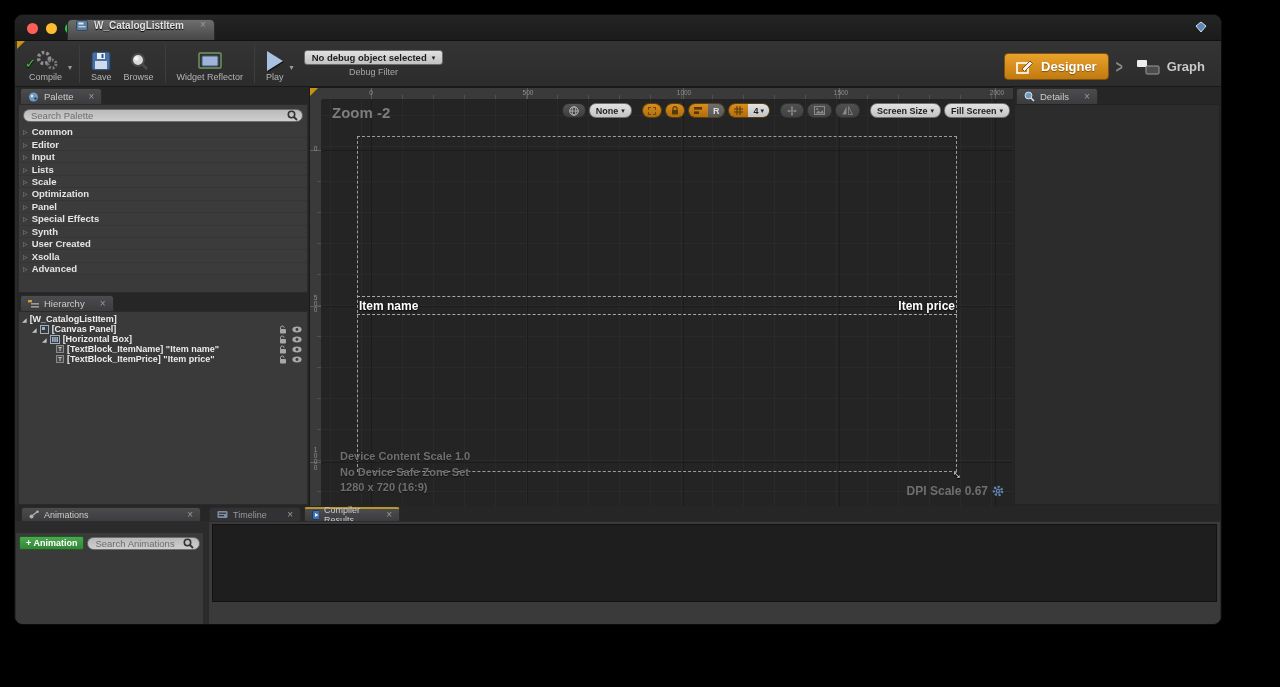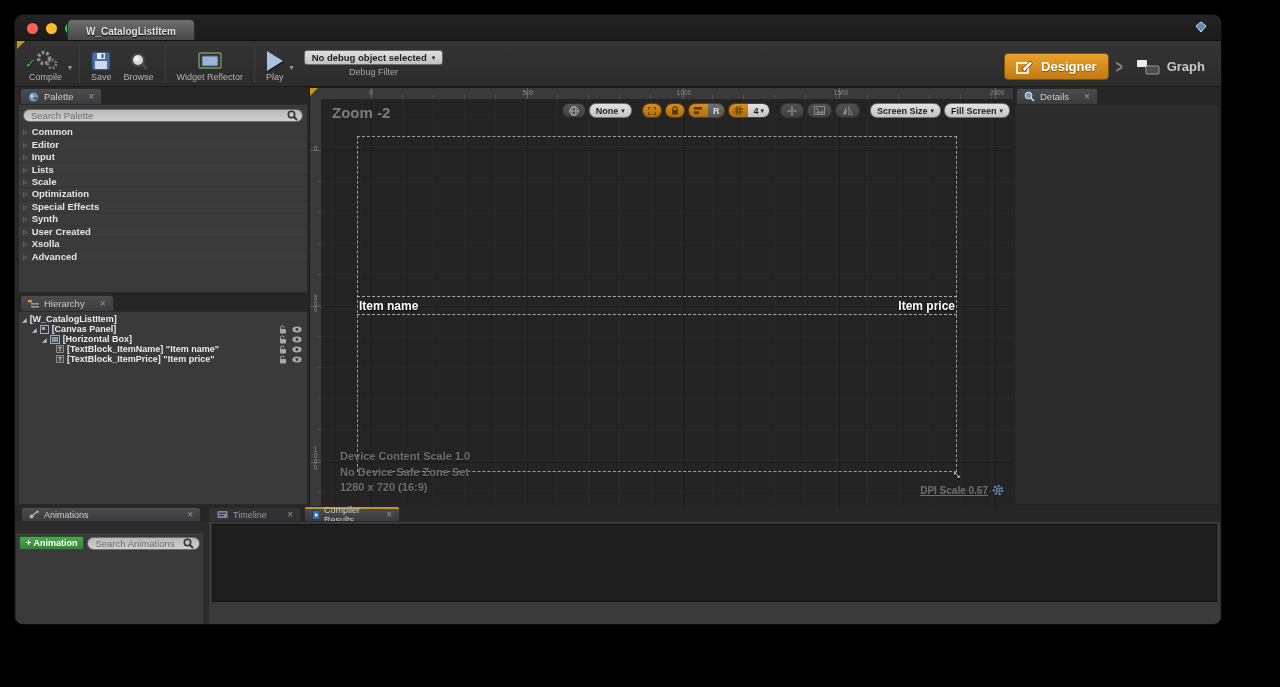--- a/index.html
+++ b/index.html
@@ -3,22 +3,22 @@
 <meta charset="utf-8">
 <style>
   html,body{margin:0;padding:0;background:#000;width:1280px;height:687px;overflow:hidden;
     font-family:"Liberation Sans","DejaVu Sans",sans-serif;-webkit-font-smoothing:antialiased;}
   *{box-sizing:border-box;}
   .win{position:absolute;left:14px;top:14px;width:1208px;height:611px;background:#2b2b2b;
     border-radius:9px;overflow:hidden;box-shadow:0 12px 40px rgba(0,0,0,.7);border:1px solid #0c0c0c;}
   
   .titlebar{position:absolute;left:0;top:0;width:100%;height:26px;background:linear-gradient(#242424,#1b1b1b);border-bottom:1px solid #101010;}
   .tl{position:absolute;top:8px;width:11px;height:11px;border-radius:50%;}
-  .doc-tab{position:absolute;left:52px;bottom:0;height:21px;min-width:128px;display:flex;align-items:center;gap:6px;
-    background:linear-gradient(#6e6e6e,#474747);border-radius:5px 5px 0 0;padding:0 8px;border:1px solid #2a2a2a;border-bottom:none;flex-direction:column;}
+  .doc-tab{position:absolute;left:52px;bottom:0;height:21px;min-width:128px;display:flex;gap:6px;
+    background:linear-gradient(#6e6e6e,#474747);border-radius:5px 5px 0 0;padding:0 8px;border:1px solid #2a2a2a;border-bottom:none;}
   .doc-tab .ttl{color:#e2e2e2;font-size:10px;font-weight:bold;text-shadow:0 1px 1px #000;}
   .closex{color:#9a9a9a;font-size:10px;line-height:10px;margin-left:auto;padding-left:10px;cursor:default;}
   
   .ribbon{position:absolute;left:0;top:26px;width:100%;height:46px;background:linear-gradient(#343434,#2c2c2c);border-bottom:1px solid #191919;display:flex;align-items:center;}
   .corner-tri{position:absolute;width:0;height:0;border-top:8px solid #c8930f;border-right:8px solid transparent;z-index:5;}
   .tool{display:flex;flex-direction:column;align-items:center;justify-content:flex-end;gap:1px;color:#b4b4b4;font-size:9px;padding:3px 6px 4px;position:relative;height:44px;}
   .vsep{width:1px;height:38px;background:#1d1d1d;border-right:1px solid #3e3e3e;margin:0 5px;}
   .caret{color:#9a9a9a;font-size:8px;align-self:flex-end;margin:0 2px 14px 0;}
   .check-ov{position:absolute;left:2px;top:14px;color:#41c23e;font-weight:bold;font-size:13px;text-shadow:0 1px 1px #000;}
   .play-tri{width:0;height:0;border-left:16px solid #a9c2e2;border-top:10px solid transparent;border-bottom:10px solid transparent;filter:drop-shadow(1px 1px 0 #111);}
@@ -75,21 +75,21 @@
   .seg.gray{background:linear-gradient(#6e6e6e,#565656);color:#ddd;font-size:9px;font-weight:bold;}
   .seg.lt{background:linear-gradient(#e2e2e2,#c4c4c4);color:#1e1e1e;font-size:9px;font-weight:bold;}
   .cbtn.disabled{background:linear-gradient(#4f4f4f,#424242);border:1px solid #333;color:#777;}
   .dash-sq{width:8px;height:8px;border:1px dashed #6b4a0c;}
   .tinycaret{font-size:7px;color:inherit;}
   .designrect{position:absolute;left:35px;top:36px;width:600px;height:336px;border:1px dashed #9c9c9c;}
   .hband{position:absolute;left:35px;top:196px;width:600px;height:19px;border-top:1px dashed #a8a8a8;border-bottom:1px dashed #a8a8a8;
     display:flex;align-items:center;justify-content:space-between;padding:0 2px;}
   .witem{color:#fff;font-size:12px;font-weight:bold;text-shadow:0 1px 2px #000;}
   .ovl{position:absolute;left:18px;top:349px;color:#6f6f6f;font-size:11px;font-weight:bold;line-height:15.5px;text-shadow:0 1px 1px #161616;}
-  .dpirow{position:absolute;right:10px;top:384px;display:flex;align-items:flex-end;gap:4px;color:#6f6f6f;font-size:10px;font-weight:bold;text-decoration:underline;}
+  .dpirow{position:absolute;right:10px;top:384px;display:flex;align-items:center;gap:4px;color:#6f6f6f;font-size:12px;font-weight:bold;}
   .resize-cur{position:absolute;left:630px;top:366px;color:#fff;font-size:13px;font-weight:bold;transform:rotate(45deg);text-shadow:0 0 2px #000,1px 1px 0 #000;}
   
   .btabs{position:absolute;left:0;top:491px;width:100%;height:15px;background:#262626;}
   .btab{position:absolute;top:1px;height:14px;display:inline-flex;align-items:center;gap:5px;background:linear-gradient(#4c4c4f,#3c3c3f);
     border-radius:3px 3px 0 0;padding:0 7px;font-size:9px;color:#cccccc;border:1px solid #2a2a2a;border-bottom:none;}
   .btab.inactive{background:#323235;color:#9a9a9a;}
   .btab.yellowtop{border-top:2px solid #b9952e;}
   .animbody{position:absolute;left:0;top:506px;width:189px;height:105px;background:#3a3a3a;border:1px solid #2a2a2a;margin-top:11px;}
   .animrow{display:flex;align-items:center;gap:3px;padding:3px 3px 0 3px;}
   .addanim{background:linear-gradient(#4aa94e,#35843a);border:1px solid #1f5a23;border-radius:2px;height:14px;display:flex;align-items:center;color:#fff;font-size:9px;font-weight:bold;padding:0 6px;}
@@ -234,20 +234,24 @@
         <div class="prow">
             <span class="tri-r">▷</span>
             <span>Scale</span>
           </div>
         <div class="prow">
             <span class="tri-r">▷</span>
             <span>Optimization</span>
           </div>
         <div class="prow">
             <span class="tri-r">▷</span>
+            <span>Panel</span>
+          </div>
+        <div class="prow">
+            <span class="tri-r">▷</span>
             <span>Special Effects</span>
           </div>
         <div class="prow">
             <span class="tri-r">▷</span>
             <span>Synth</span>
           </div>
         <div class="prow">
             <span class="tri-r">▷</span>
             <span>User Created</span>
           </div>

